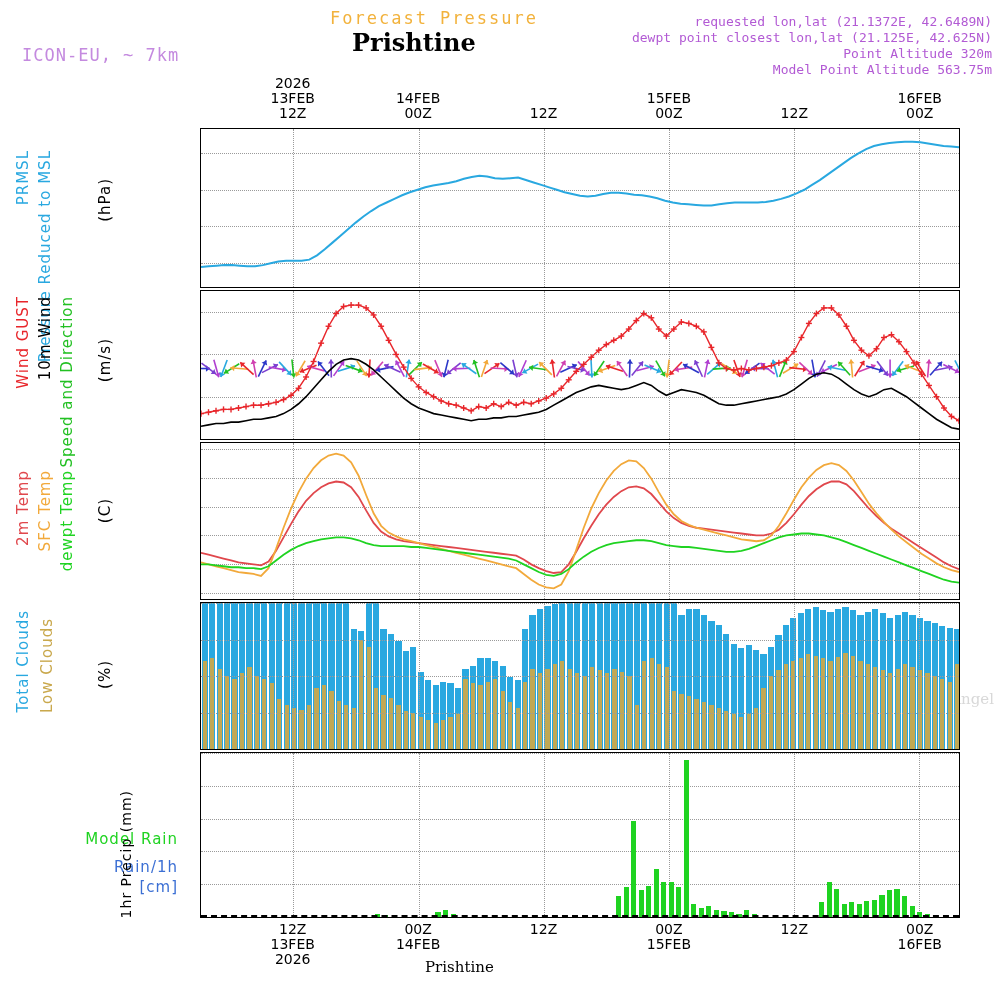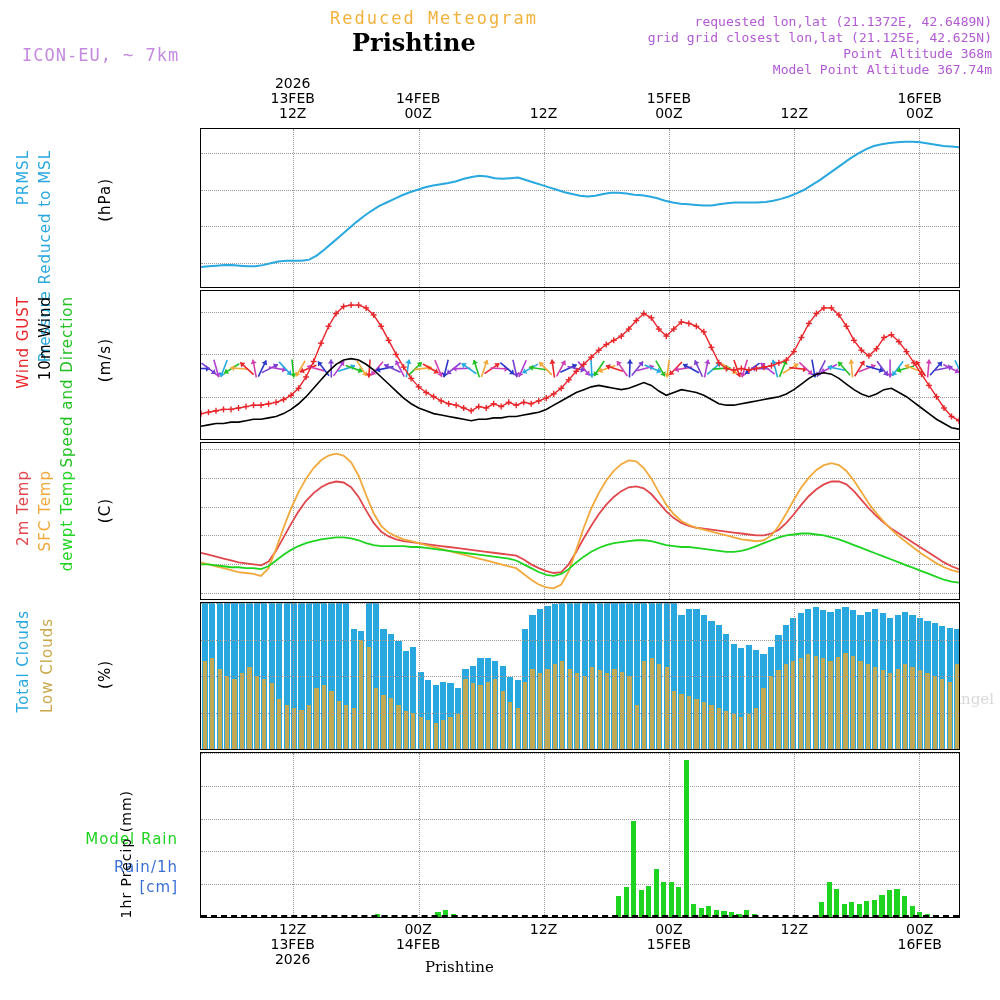--- a/index.html
+++ b/index.html
@@ -38,27 +38,27 @@
   .bar{position:absolute;bottom:0;}
   .bar.total{background:#29a8e0;}
   .bar.low{background:#c9a84c;opacity:.95;}
   .bar.precip{background:#1fd321;}
   svg{display:block;}
   .lbl-left{position:absolute;text-align:right;white-space:nowrap;}
 </style>
 </head>
 <body>
 
-<div class="abs mono" id="hdr-forecast">Reduced Meteogram</div>
+<div class="abs mono" id="hdr-forecast">Forecast Pressure</div>
 <div class="abs" id="hdr-title">Prishtine</div>
 <div class="abs mono" id="hdr-model">ICON-EU, ~ 7km</div>
 <div class="abs mono hdr-right" id="hdr-req">requested lon,lat (21.1372E, 42.6489N)</div>
-<div class="abs mono hdr-right" id="hdr-grid">grid grid closest lon,lat (21.125E, 42.625N)</div>
-<div class="abs mono hdr-right" id="hdr-alt">Point Altitude 368m</div>
-<div class="abs mono hdr-right" id="hdr-malt">Model Point Altitude 367.74m</div>
+<div class="abs mono hdr-right" id="hdr-grid">dewpt point closest lon,lat (21.125E, 42.625N)</div>
+<div class="abs mono hdr-right" id="hdr-alt">Point Altitude 320m</div>
+<div class="abs mono hdr-right" id="hdr-malt">Model Point Altitude 563.75m</div>
 <div class="abs" id="watermark">by Angel</div>
 
 <div class="abs" id="topaxis">
     <div class="taxlabel" style="left: 47.72px; width: 90px; top: -2px;">
       <div style="line-height: 15px;">2026</div>
       <div style="line-height: 15px;">13FEB</div>
       <div style="line-height: 15px;">12Z</div>
     </div>
     <div class="taxlabel" style="left: 173.12px; width: 90px; top: 13px;">
       <div style="line-height: 15px;">14FEB</div>

